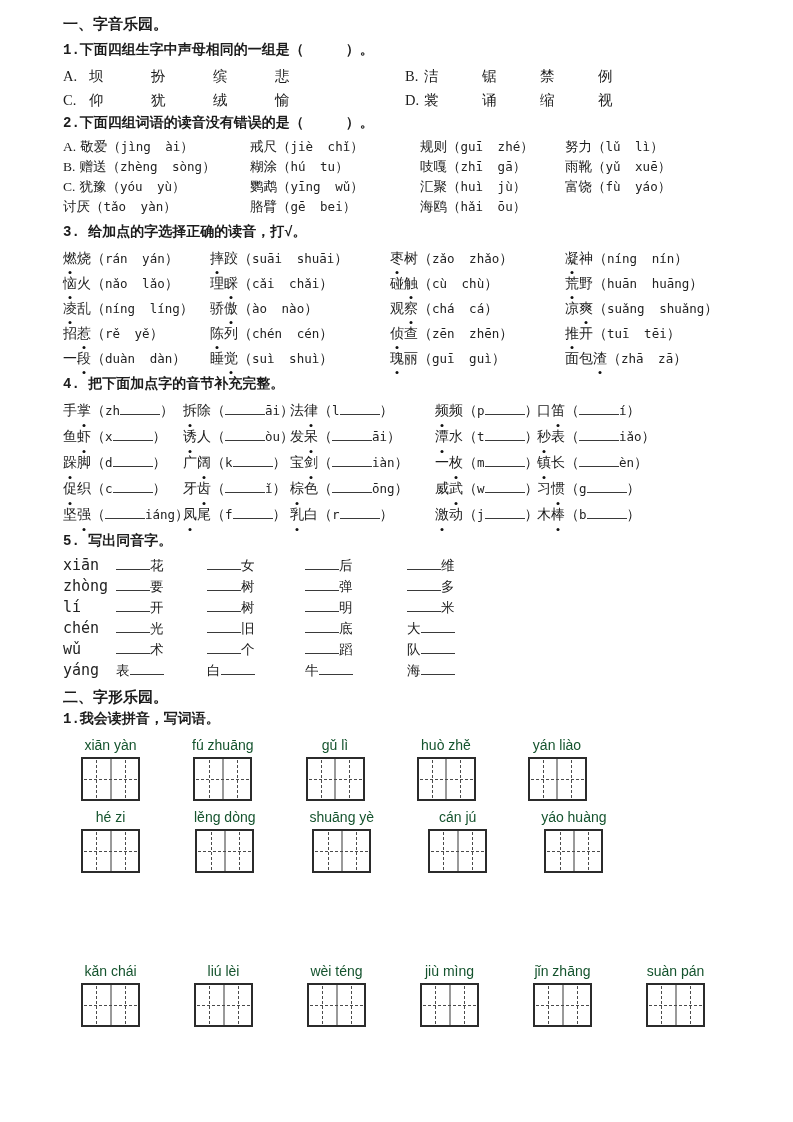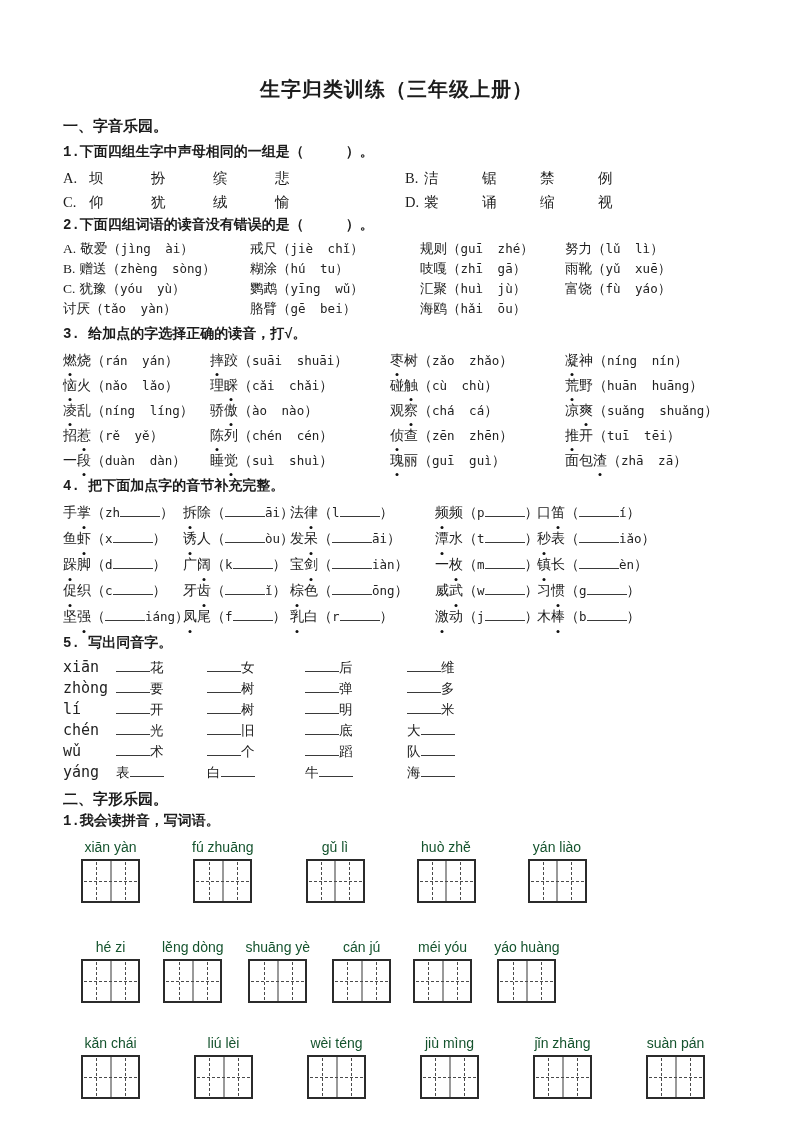--- a/index.html
+++ b/index.html
@@ -42,38 +42,37 @@
   .dc { position:relative; display:inline-block; }
   .dc.dot::after {
     content:''; position:absolute; left:50%; transform:translateX(-50%);
     bottom:-3px; width:3px; height:3px; background:#111; border-radius:50%;
   }
   .bl { display:inline-block; width:40px; height:11px; border-bottom:1px solid #3a3a3a; }
   .bl5 { width:34px; }
   
   .grow { display:flex; align-items:flex-end; padding-left:18px; }
   .grow.r0 { margin-top:6px; gap:52px; }
-  .grow.r1 { margin-top:36px; gap:22px;align-items:center; }
-  .grow.r2 { margin-top:32px; gap:54px; }
+  .grow.r1 { margin-top:8px; gap:54px;align-items:center; }
+  .grow.r2 { margin-top:90px; gap:54px; }
   .gpair { display:flex; flex-direction:column; align-items:center; }
   .glabel {
     font-family:Liberation Sans, sans-serif;
     font-size:14px; color:#14532d; white-space:nowrap; height:17px; margin-bottom:3px; text-align:center;
   }
   .gbox { width:59px; height:44px; border:2px solid #2b2b2b; display:flex; position:relative; background:#fff; }
   .gbox::after { content:''; position:absolute; left:1px; right:1px; top:50%; border-top:1px dashed #4a4a4a; }
   .gcell { flex:1; position:relative; border-right:2px solid #9a9a9a; }
   .gcell.last { border-right:none; }
   .gcell::before { content:''; position:absolute; top:1px; bottom:1px; left:50%; border-left:1px dashed #4a4a4a; }
 </style>
 </head>
 <body>
 
 <div class="page">
-  <div class="title">生字归类训练（三年级上册）</div>
 
   <div class="hsec">一、字音乐园。</div>
 
   <div class="stem mt4">1.下面四组生字中声母相同的一组是（　　　）。</div>
   <div class="mt2">
       <div class="optrow">
         <div class="optgroup"><span class="optlabel">A.</span><span class="qchar">坝</span><span class="qchar">扮</span><span class="qchar">缤</span><span class="qchar">悲</span></div>
         <div class="optgroup g2"><span class="optlabel">B.</span><span class="qchar">洁</span><span class="qchar">锯</span><span class="qchar">禁</span><span class="qchar">例</span></div>
       </div>
       <div class="optrow">
@@ -291,27 +290,20 @@
           </div>
         </div>
         <div class="gpair">
           <div class="glabel">cán jú</div>
           <div class="gbox">
             <div class="gcell"></div>
             <div class="gcell last"></div>
           </div>
         </div>
         <div class="gpair">
-          <div class="glabel">méi yóu</div>
-          <div class="gbox">
-            <div class="gcell"></div>
-            <div class="gcell last"></div>
-          </div>
-        </div>
-        <div class="gpair">
           <div class="glabel">yáo huàng</div>
           <div class="gbox">
             <div class="gcell"></div>
             <div class="gcell last"></div>
           </div>
         </div>
       </div>
       <div class="grow r2">
         <div class="gpair">
           <div class="glabel">kǎn chái</div>

